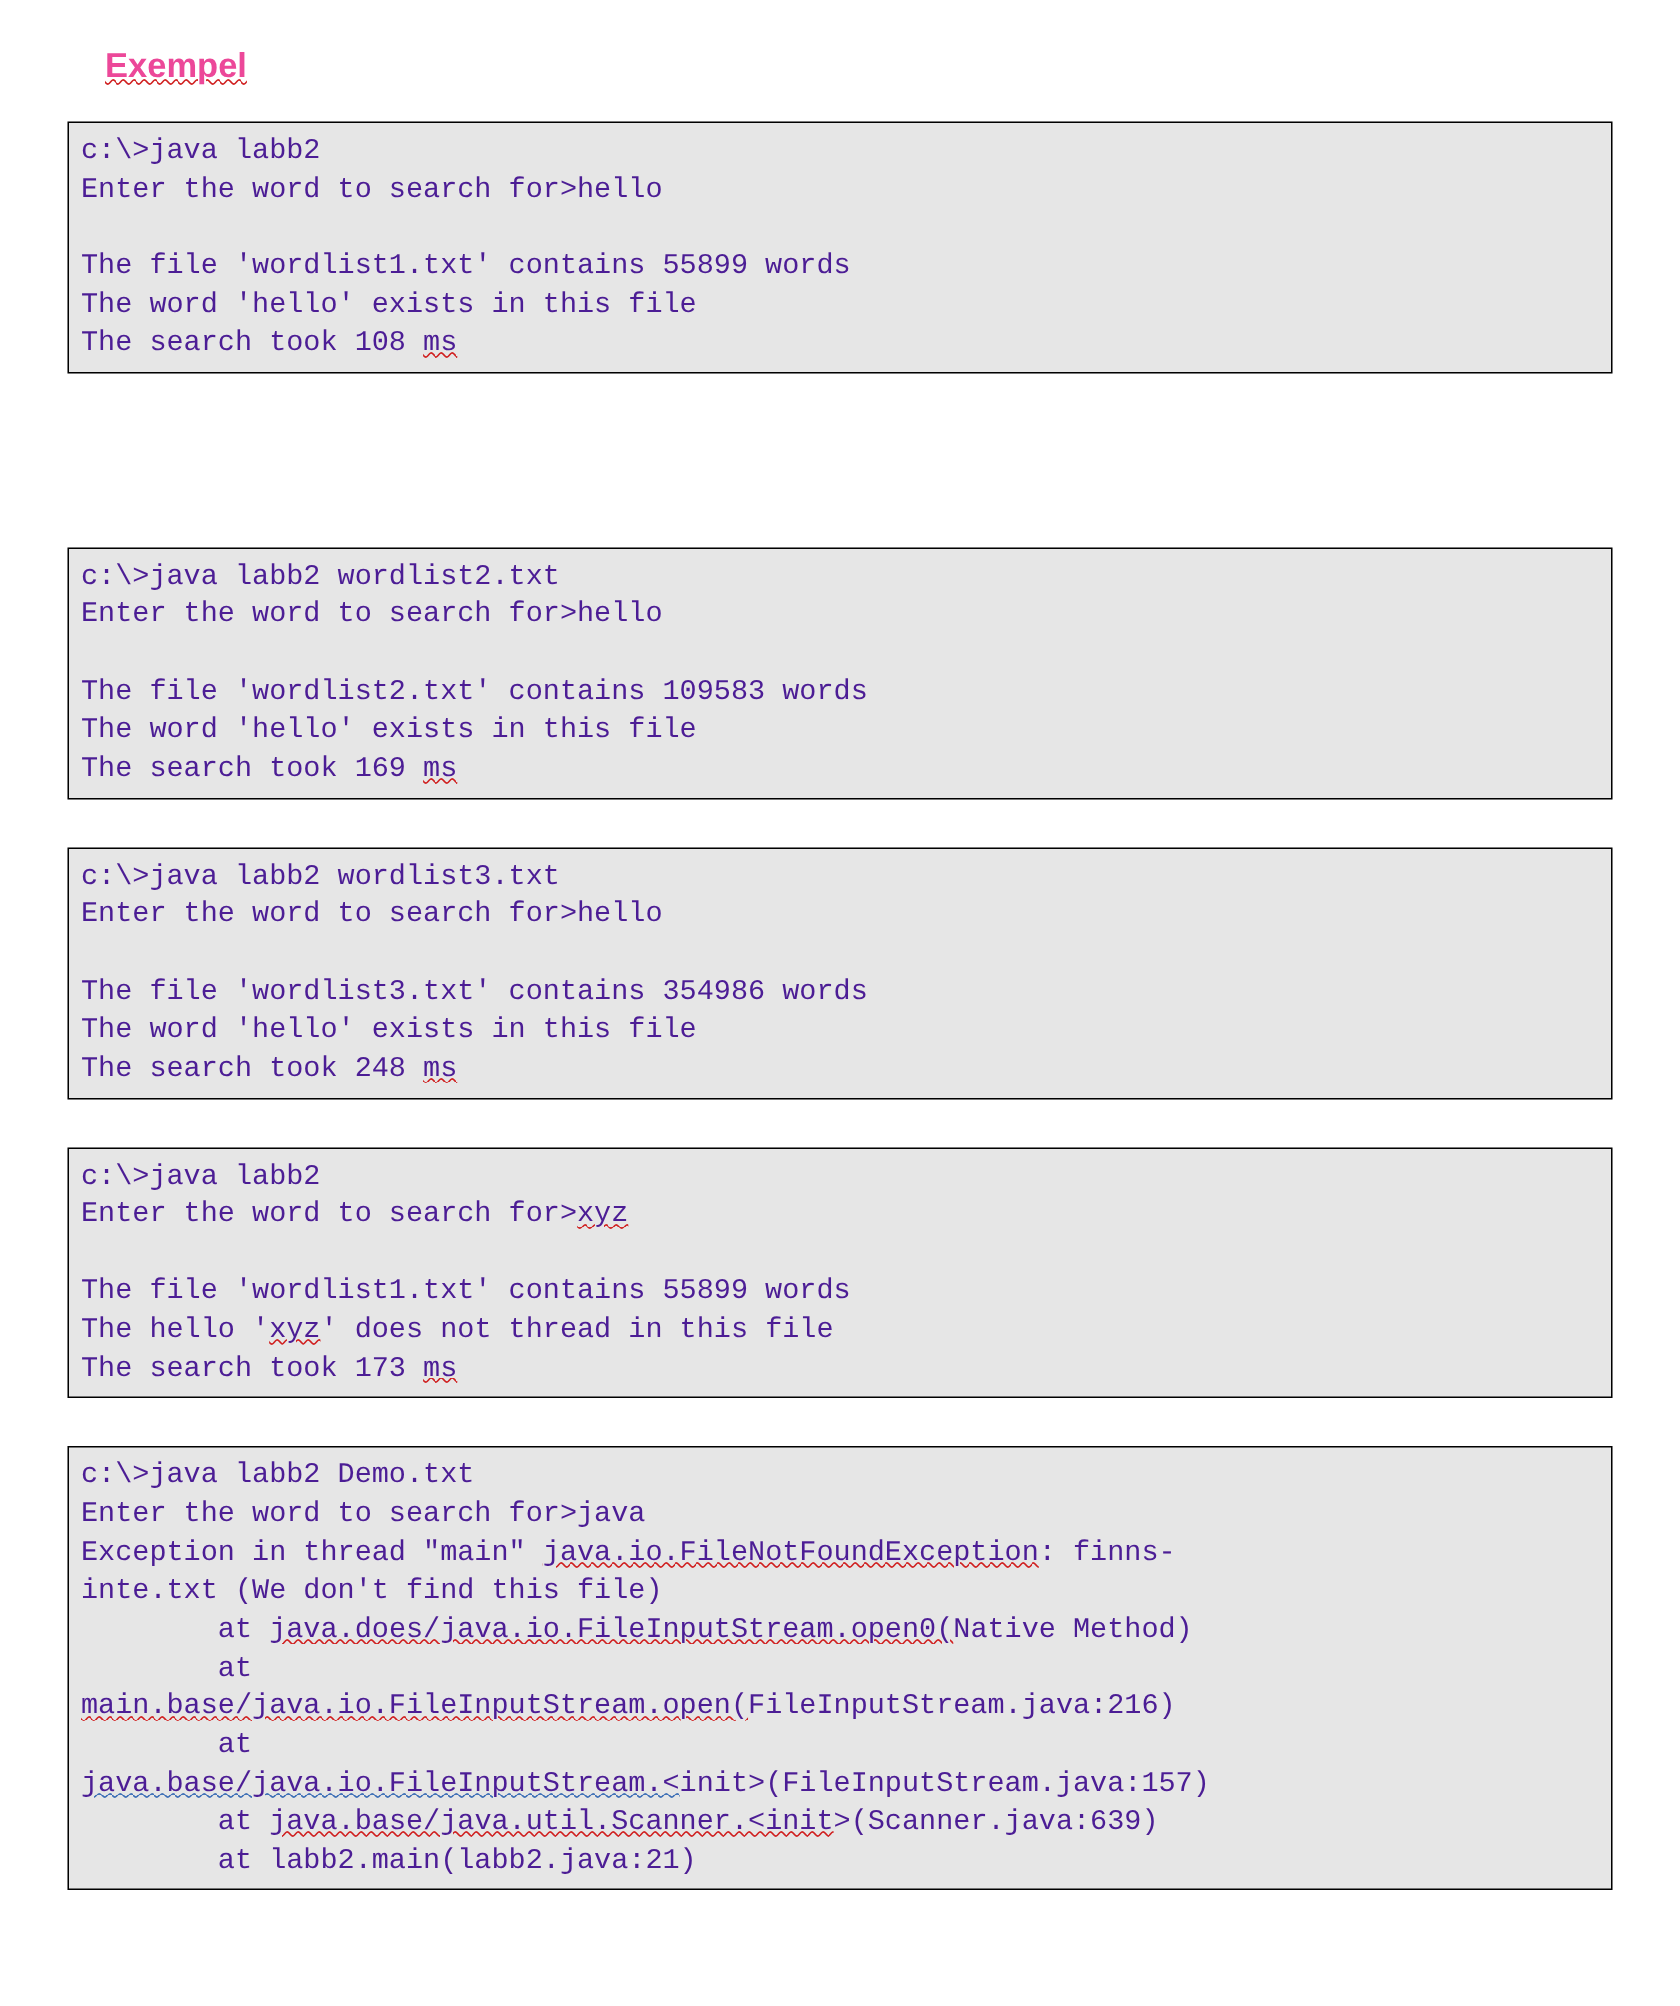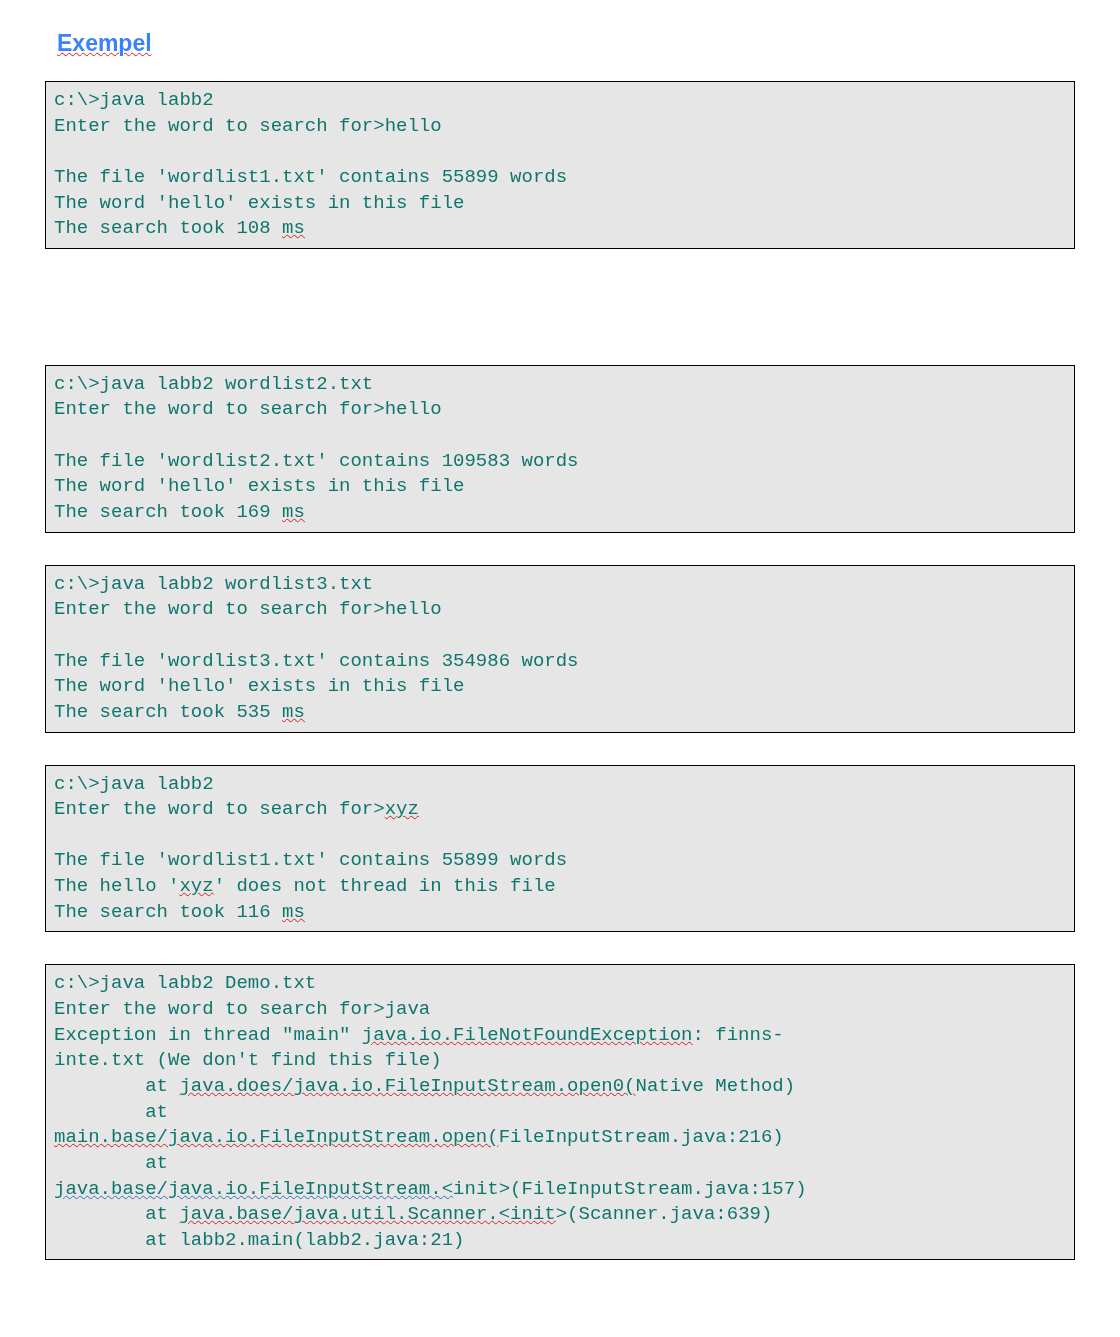--- a/index.html
+++ b/index.html
@@ -6,22 +6,22 @@
     background: #ffffff;
     margin: 0;
     padding: 30px 45px 80px 45px;
     font-family: Arial, Helvetica, sans-serif;
     width: 1120px;
     box-sizing: border-box;
   }
   .heading {
     font-size: 23px;
     font-weight: bold;
-    color: #3b82f6;
-    margin: 0 0 2px 12px;
+    color: #ec4899;
+    margin: 0 0 2px 25px;
     display: inline-block;
   }
   .sq {
     text-decoration-line: underline;
     text-decoration-style: wavy;
     text-decoration-color: #d02020;
     text-decoration-thickness: 1.3px;
     text-underline-offset: 1px;
   }
   .sq-blue {
@@ -34,21 +34,21 @@
   }
   .codebox {
     background: #e6e6e6;
     border: 1px solid #000;
     padding: 6px 8px 6px 8px;
     font-family: "Courier New", Courier, monospace;
     font-size: 19px;
     line-height: 1.35;
     white-space: pre-wrap;
     word-break: break-word;
-    color: #0f766e;
+    color: #4c1d95;
     margin: 0;
   }
   .gap-lg { height: 116px; }
   .gap-sm { height: 32px; }
   .gap-head { height: 22px; }
 </style>
 </head>
 <body>
 
 <div><span class="heading sq">Exempel</span></div>
@@ -71,30 +71,30 @@
 <span>The word 'hello' exists in this file</span>
 <span>The search took 169 </span><span class="sq">ms</span></div>
 
 <div class="gap-sm"></div>
 
 <div class="codebox"><span>c:\&gt;java labb2 wordlist3.txt</span>
 <span>Enter the word to search for&gt;hello</span>
 <span></span>
 <span>The file 'wordlist3.txt' contains 354986 words</span>
 <span>The word 'hello' exists in this file</span>
-<span>The search took 535 </span><span class="sq">ms</span></div>
+<span>The search took 248 </span><span class="sq">ms</span></div>
 
 <div class="gap-sm"></div>
 
 <div class="codebox"><span>c:\&gt;java labb2</span>
 <span>Enter the word to search for&gt;</span><span class="sq">xyz</span>
 <span></span>
 <span>The file 'wordlist1.txt' contains 55899 words</span>
 <span>The hello '</span><span class="sq">xyz</span><span>' does not thread in this file</span>
-<span>The search took 116 </span><span class="sq">ms</span></div>
+<span>The search took 173 </span><span class="sq">ms</span></div>
 
 <div class="gap-sm"></div>
 
 <div class="codebox"><span>c:\&gt;java labb2 Demo.txt</span>
 <span>Enter the word to search for&gt;java</span>
 <span>Exception in thread "main" </span><span class="sq">java.io.FileNotFoundException</span><span>: finns-</span>
 <span>inte.txt (We don't find this file)</span>
 <span>        at </span><span class="sq">java.does/java.io.FileInputStream.open0(</span><span>Native Method)</span>
 <span>        at</span>
 <span class="sq">main.base/java.io.FileInputStream.open(</span><span>FileInputStream.java:216)</span>

